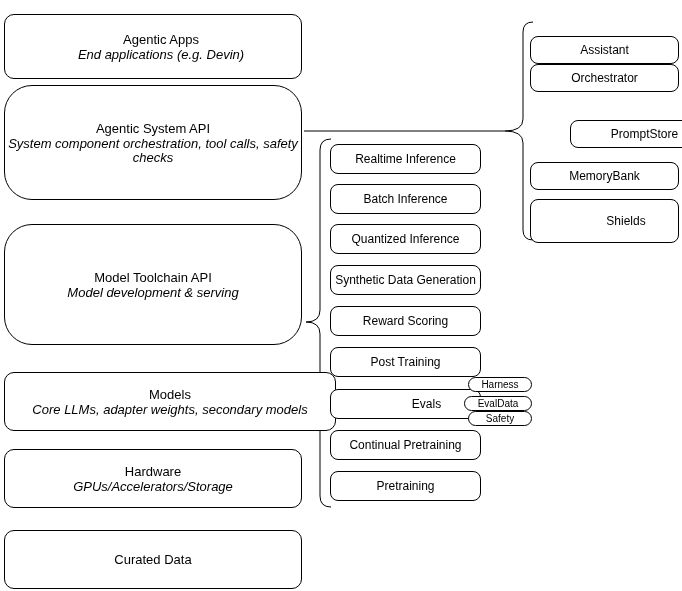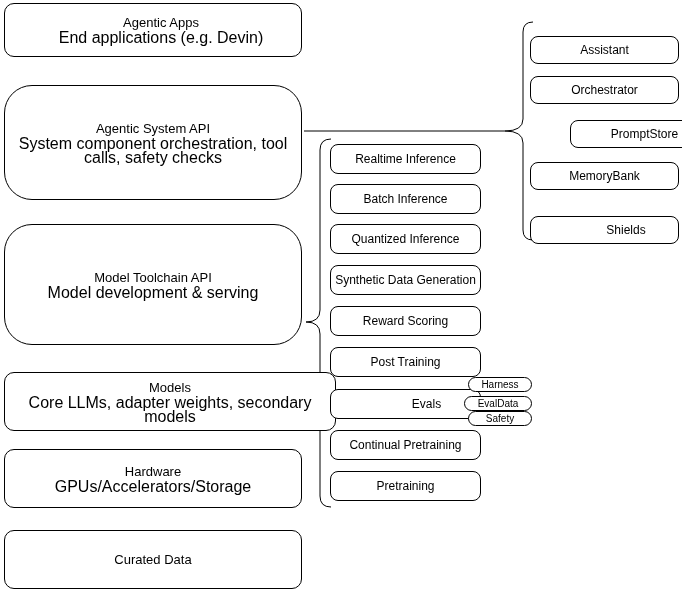--- a/index.html
+++ b/index.html
@@ -25,22 +25,23 @@
     flex-direction: column;
     align-items: center;
     justify-content: center;
     text-align: center;
   }
   .left-node .title {
     font-size: 13px;
     line-height: 16px;
   }
   .left-node .subtitle {
-    font-size: 16px;
+    font-size: 13px;
     line-height: 14px;
+    font-style: italic;
   }
   .mid-node, .right-node {
     font-size: 12px;
     line-height: 14px;
     border-radius: 8px;
   }
   .pill {
     position: absolute;
     box-sizing: border-box;
     background: #ffffff;
@@ -67,21 +68,21 @@
 <body>
 
 <div id="canvas">
 
   <svg id="connector-layer" width="682" height="591" viewBox="0 0 682 591">
     <path d="M 304 131 L 505 131" stroke="#000000" stroke-width="1" fill="none"></path>
     <path d="M 533 22 Q 523 22 523 32 L 523 119 Q 523 131 505 131 Q 523 131 523 143 L 523 230 Q 523 240 533 240" stroke="#000000" stroke-width="1" fill="none"></path>
     <path d="M 331 139 Q 320 139 320 150 L 320 310 Q 320 322 306 322 Q 320 322 320 334 L 320 496 Q 320 507 331 507" stroke="#000000" stroke-width="1" fill="none"></path>
   </svg>
 
-  <div class="node left-node r10" style="left:4px; top:3px; width:298px; height:54px;padding-left:16px;">
+  <div class="node left-node r10" style="left:4px; top:14px; width:298px; height:65px;padding-left:16px;">
     <div class="title">Agentic Apps</div>
     <div class="subtitle">End applications (e.g. Devin)</div>
   </div>
 
   <div class="node left-node r28" style="left:4px; top:85px; width:298px; height:115px;">
     <div class="title">Agentic System API</div>
     <div class="subtitle">System component orchestration, tool calls, safety checks</div>
   </div>
 
   <div class="node left-node r28" style="left:4px; top:224px; width:298px; height:121px;">
@@ -111,18 +112,18 @@
   <div class="node mid-node" style="left:330px; top:347px; width:151px; height:30px;">Post Training</div>
   <div class="node mid-node" style="left:330px; top:389px; width:151px; height:30px;padding-left:42px;">Evals</div>
   <div class="node mid-node" style="left:330px; top:430px; width:151px; height:30px;">Continual Pretraining</div>
   <div class="node mid-node" style="left:330px; top:471px; width:151px; height:30px;border-radius:8px;">Pretraining</div>
 
   <div class="pill" style="left:468px; top:377px; width:64px; height:15px;text-align:right;">Harness</div>
   <div class="pill" style="left:464px; top:396px; width:68px; height:15px;">EvalData</div>
   <div class="pill" style="left:468px; top:411px; width:64px; height:15px;">Safety</div>
 
   <div class="node right-node" style="left:530px; top:36px; width:149px; height:28px;">Assistant</div>
-  <div class="node right-node" style="left:530px; top:76px; width:149px; height:28px;">Orchestrator</div>
+  <div class="node right-node" style="left:530px; top:64px; width:149px; height:28px;">Orchestrator</div>
   <div class="node right-node" style="left:530px; top:120px; width:149px; height:28px;margin-left:40px;">PromptStore</div>
   <div class="node right-node" style="left:530px; top:162px; width:149px; height:28px;">MemoryBank</div>
-  <div class="node right-node" style="left:530px; top:216px; width:149px; height:28px;padding-left:43px;">Shields</div>
+  <div class="node right-node" style="left:530px; top:199px; width:149px; height:44px;padding-left:43px;">Shields</div>
 
 </div>
 
 </body></html>

